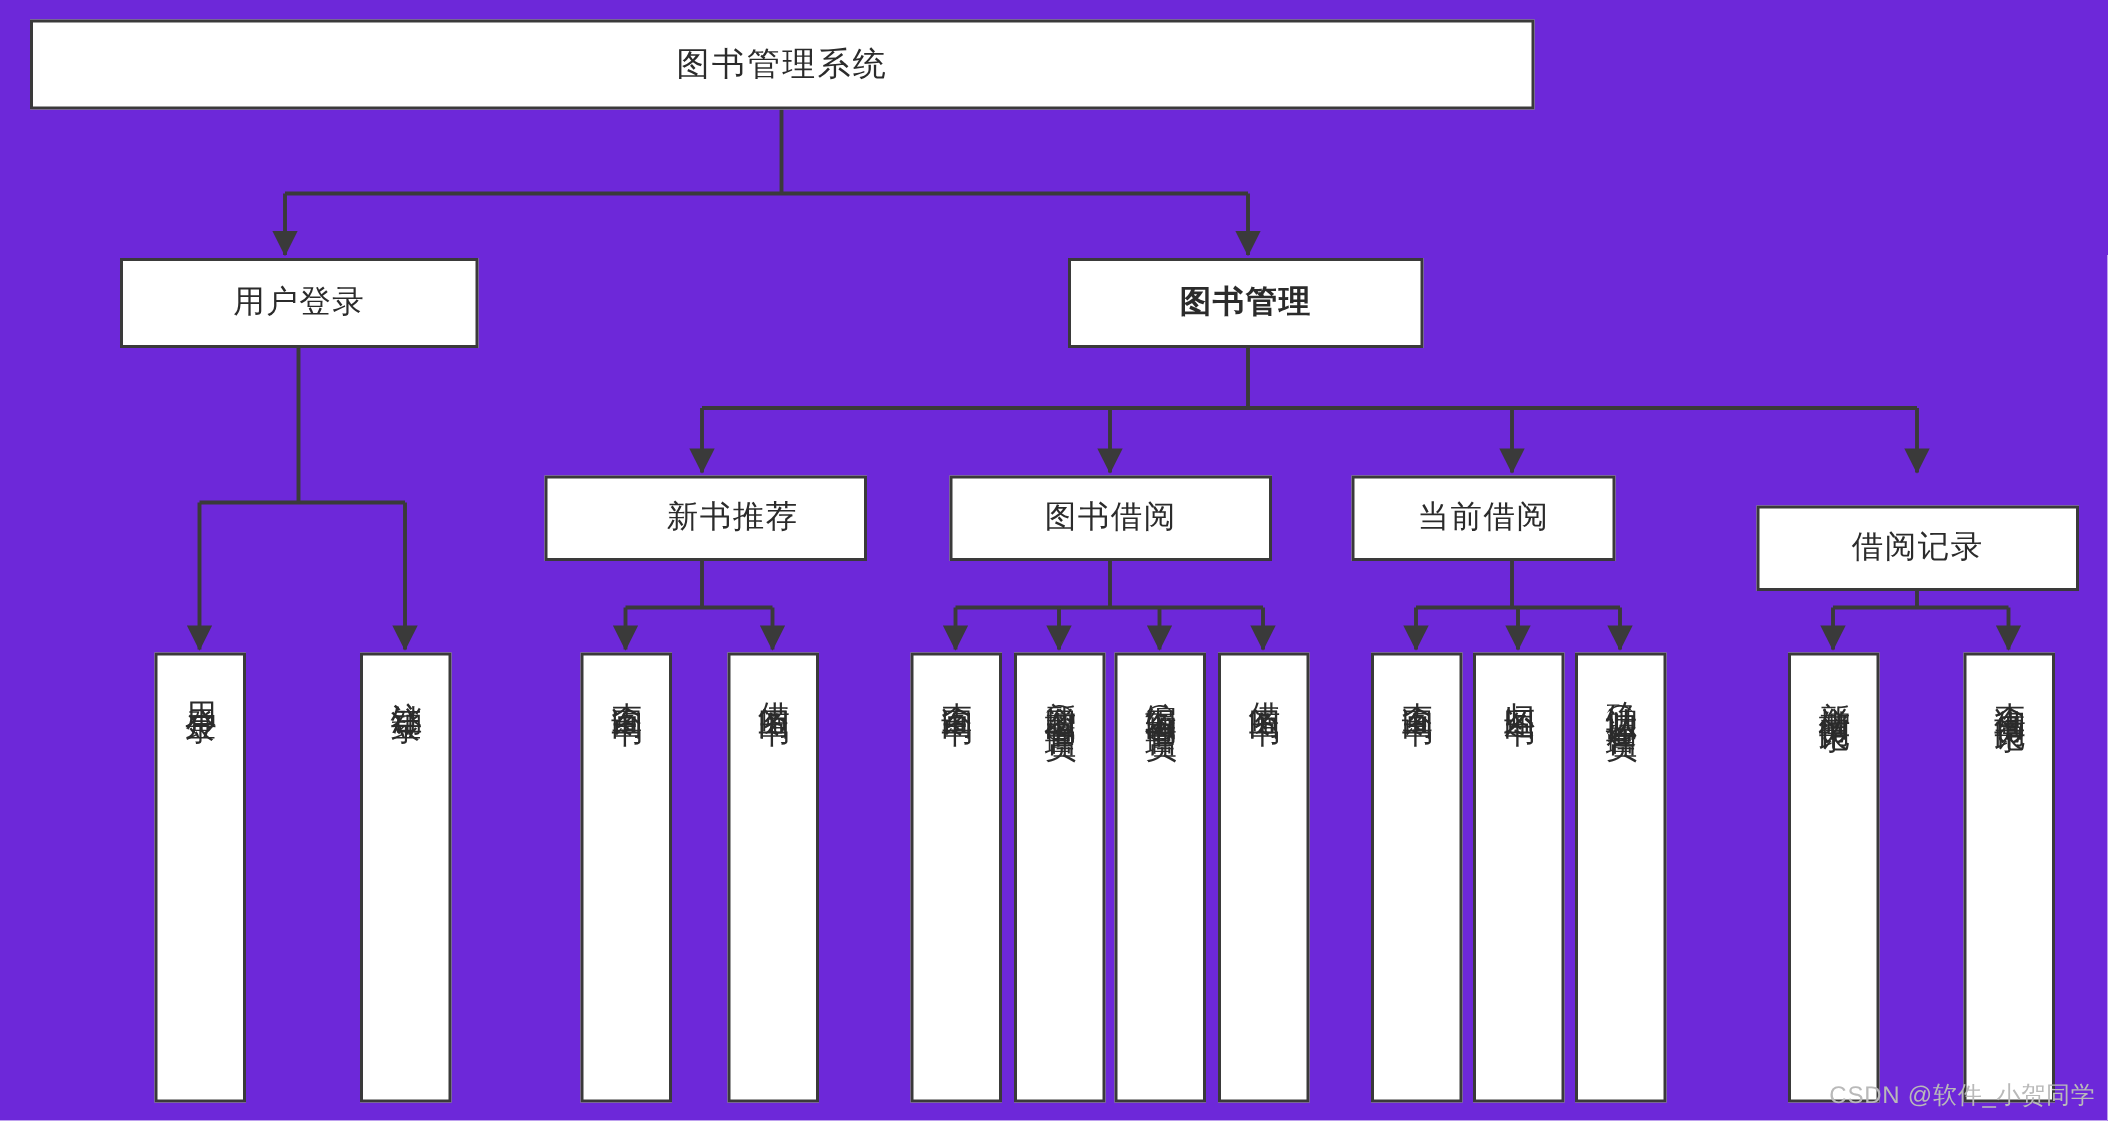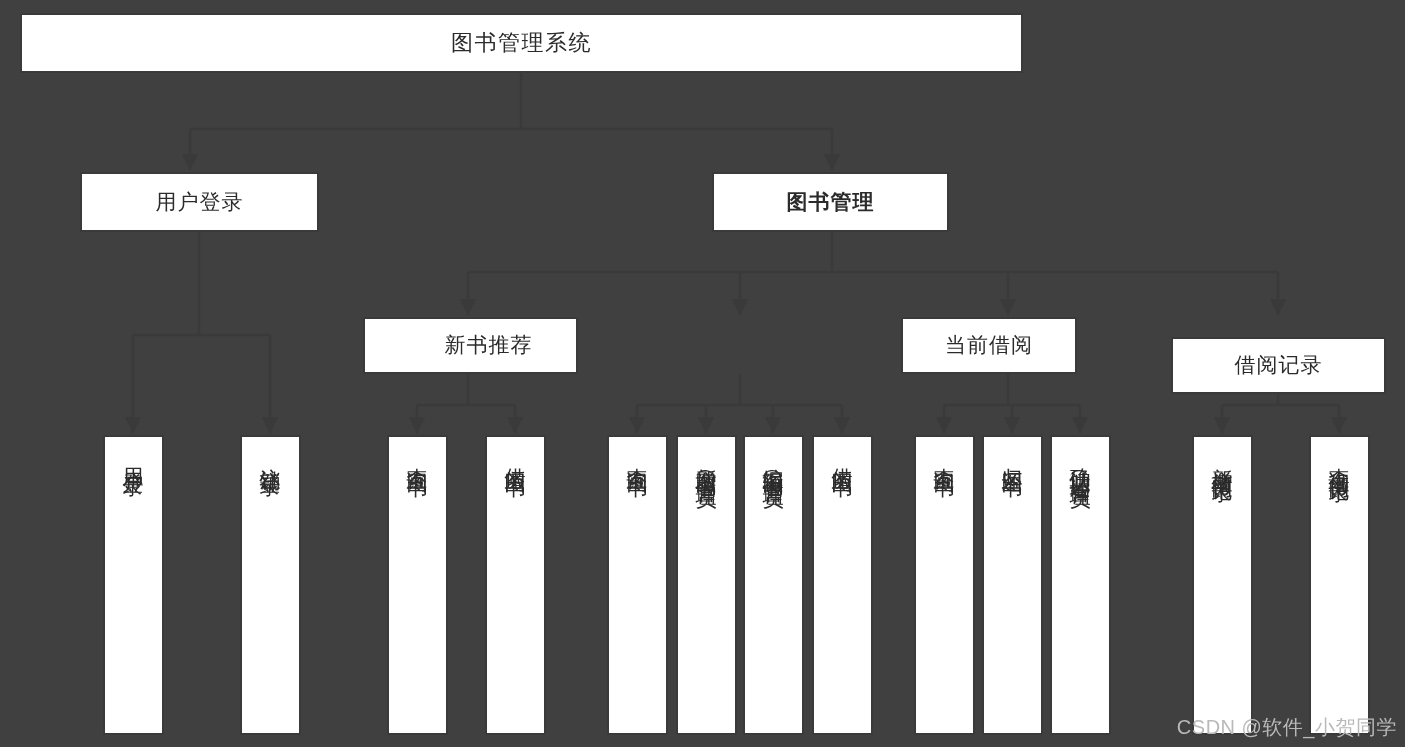--- a/index.html
+++ b/index.html
@@ -8,21 +8,21 @@
     padding: 0;
     background: #ffffff;
   }
   body {
     font-family: "Liberation Sans", "DejaVu Sans", sans-serif;
   }
   #diagram-root {
     position: relative;
     width: 1405px;
     height: 747px;
-    background: #404040;
+    background: #6d28d9;
     overflow: hidden;
   }
   #edge-layer {
     position: absolute;
     left: 0;
     top: 0;
     width: 1405px;
     height: 747px;
     pointer-events: none;
   }
@@ -63,21 +63,21 @@
     text-orientation: upright;
     font-size: 21px;
     letter-spacing: 3px;
     line-height: 1;
     white-space: nowrap;
   }
   #watermark {
     position: absolute;
     right: 8px;
     bottom: 6px;
-    font-size: 20px;
+    font-size: 16px;
     color: #b9b9b9;
     letter-spacing: 0.5px;
     white-space: nowrap;
     user-select: none;
   }
 </style>
 </head>
 <body>
 
 <div id="diagram-root">
@@ -141,20 +141,23 @@
   <div class="node horizontal" style="left:80px; top:172px; width:239px; height:60px;">
     <span class="node-label">用户登录</span>
   </div>
   <div class="node horizontal" style="left:712px; top:172px; width:237px; height:60px;font-weight:bold;">
     <span class="node-label">图书管理</span>
   </div>
 
   <div class="node horizontal" style="left:363px; top:317px; width:215px; height:57px;padding-left:36px;">
     <span class="node-label">新书推荐</span>
   </div>
+  <div class="node horizontal" style="left:633px; top:317px; width:215px; height:57px;">
+    <span class="node-label">图书借阅</span>
+  </div>
   <div class="node horizontal" style="left:901px; top:317px; width:176px; height:57px;">
     <span class="node-label">当前借阅</span>
   </div>
   <div class="node horizontal" style="left:1171px; top:317px; width:215px; height:57px;margin-top:20px;">
     <span class="node-label">借阅记录</span>
   </div>
 
   <div class="node leaf" style="left:103px; top:435px; width:61px; height:300px;">
     <span class="node-label">用户登录</span>
   </div>

